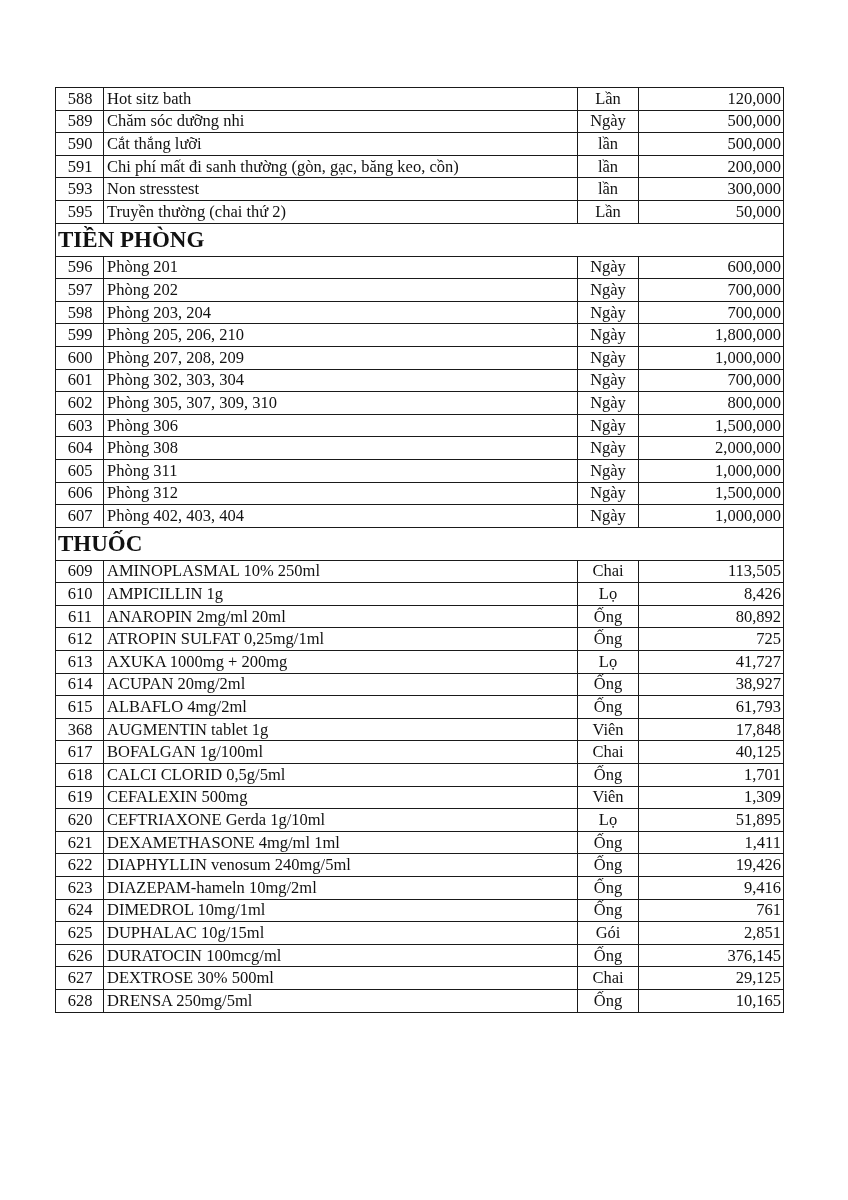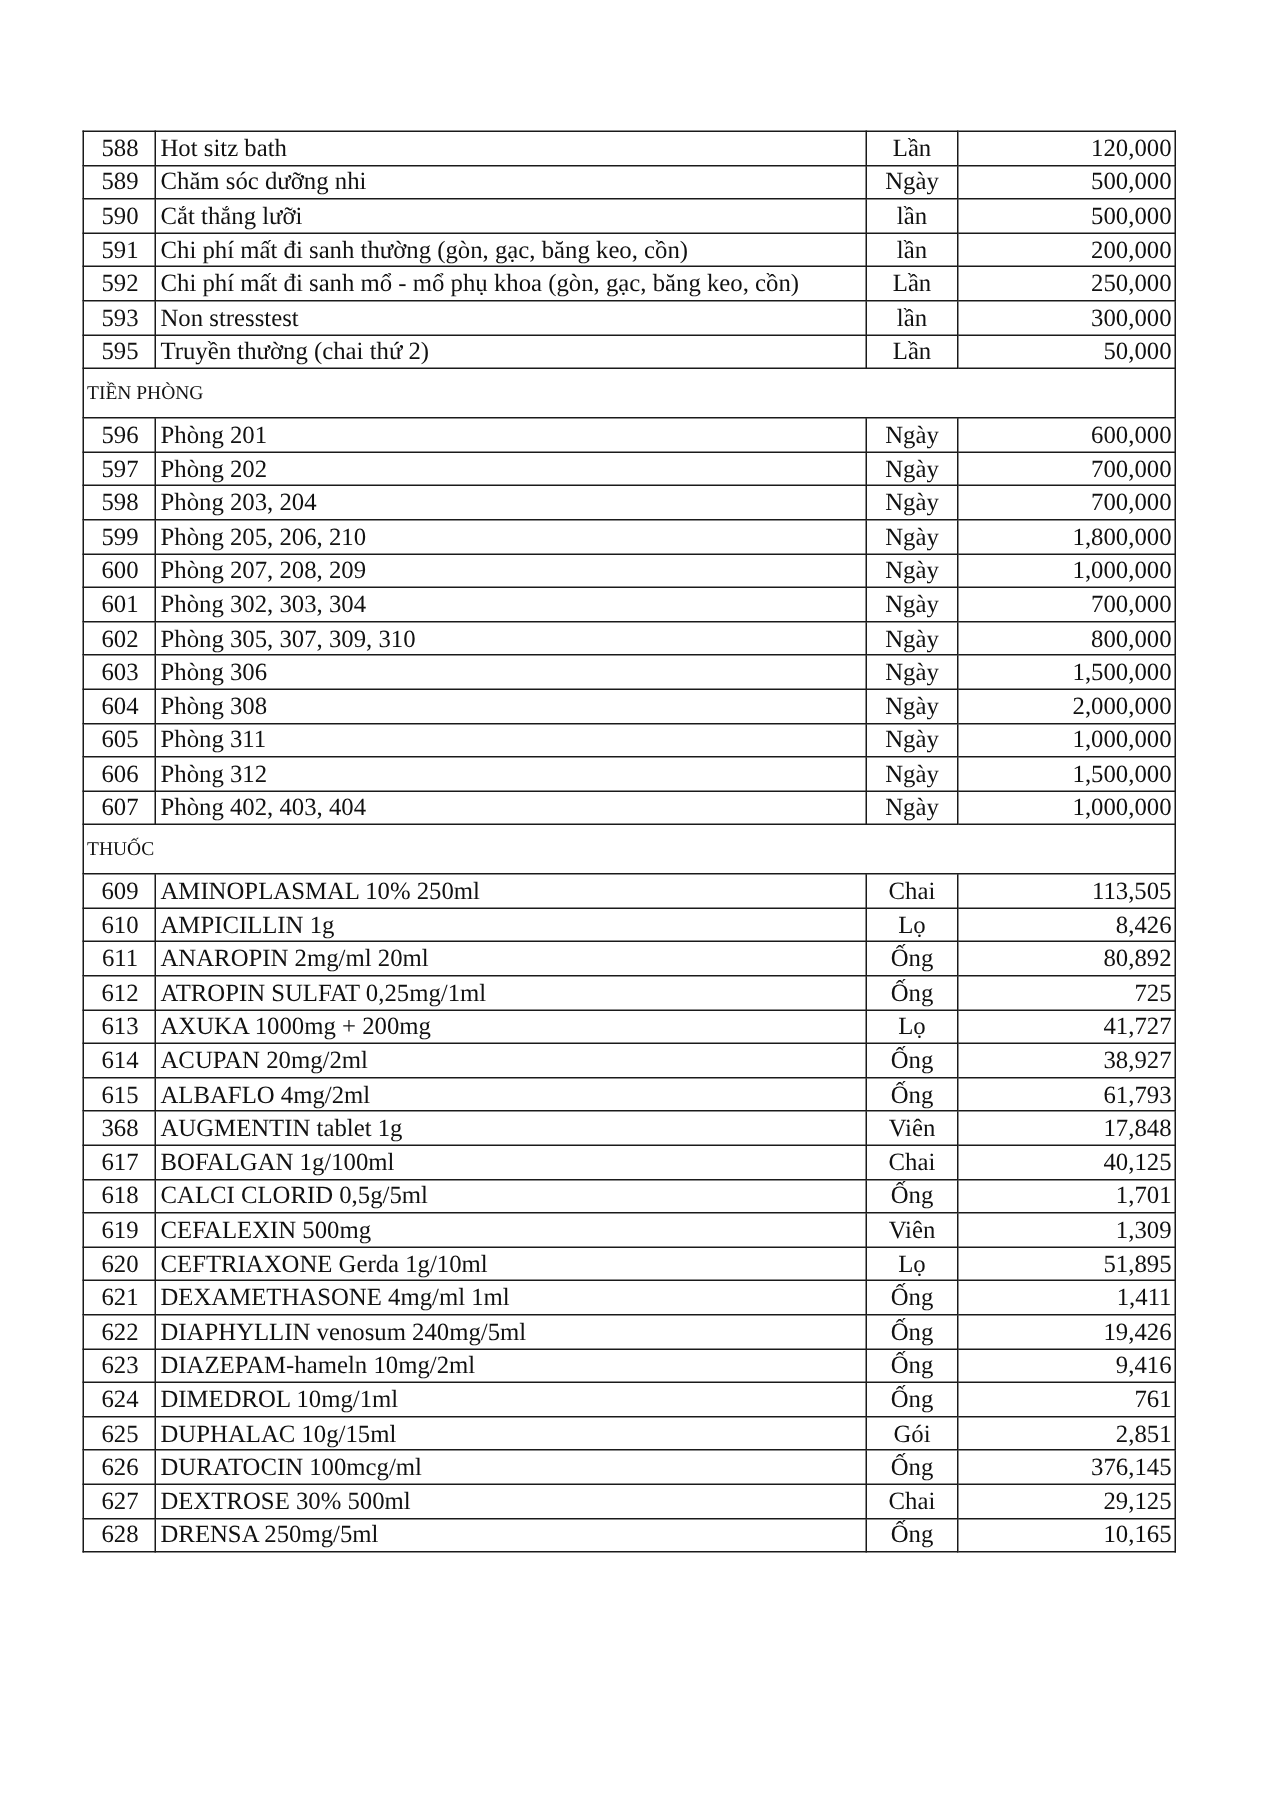--- a/index.html
+++ b/index.html
@@ -10,21 +10,21 @@
   td { border: 1.5px solid #1a1a1a; height: 21.6px; padding: 0 3px; font-size: 16.5px;
        line-height: 20px; white-space: nowrap; overflow: hidden; vertical-align: middle; }
   col.c-num { width: 48px; }
   col.c-name { width: 474px; }
   col.c-unit { width: 61px; }
   col.c-price { width: 145px; }
   td.num { text-align: center; padding-right: 2px; }
   td.num.center { text-align: center; }
   td.unit { text-align: center; }
   td.price { text-align: right; padding-right: 2px; }
-  tr.section td { font-weight: normal; font-size: 13px; height: 32px; padding-left: 2px;
+  tr.section td { font-weight: bold; font-size: 23px; height: 32px; padding-left: 2px;
                   border-right: 1.5px solid #1a1a1a; margin-top: 10px; }
 </style>
 </head>
 <body>
 
 <div class="page">
   <table>
     <colgroup>
       <col class="c-num">
         <col class="c-name">
@@ -50,26 +50,20 @@
           <td class="unit">lần</td>
           <td class="price">500,000</td>
         </tr>
         <tr>
           <td class="num">591</td>
           <td class="name">Chi phí mất đi sanh thường (gòn, gạc, băng keo, cồn)</td>
           <td class="unit">lần</td>
           <td class="price">200,000</td>
         </tr>
         <tr>
-          <td class="num">592</td>
-          <td class="name">Chi phí mất đi sanh mổ - mổ phụ khoa (gòn, gạc, băng keo, cồn)</td>
-          <td class="unit">Lần</td>
-          <td class="price">250,000</td>
-        </tr>
-        <tr>
           <td class="num">593</td>
           <td class="name">Non stresstest</td>
           <td class="unit">lần</td>
           <td class="price">300,000</td>
         </tr>
         <tr>
           <td class="num">595</td>
           <td class="name">Truyền thường (chai thứ 2)</td>
           <td class="unit">Lần</td>
           <td class="price">50,000</td>

